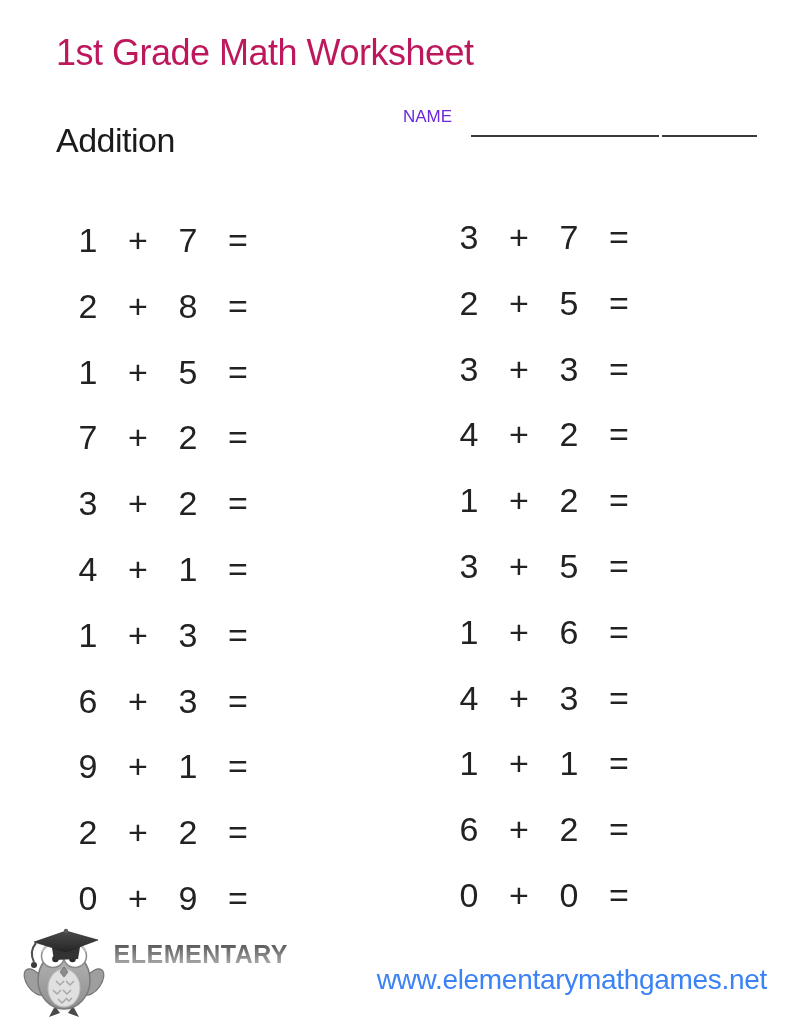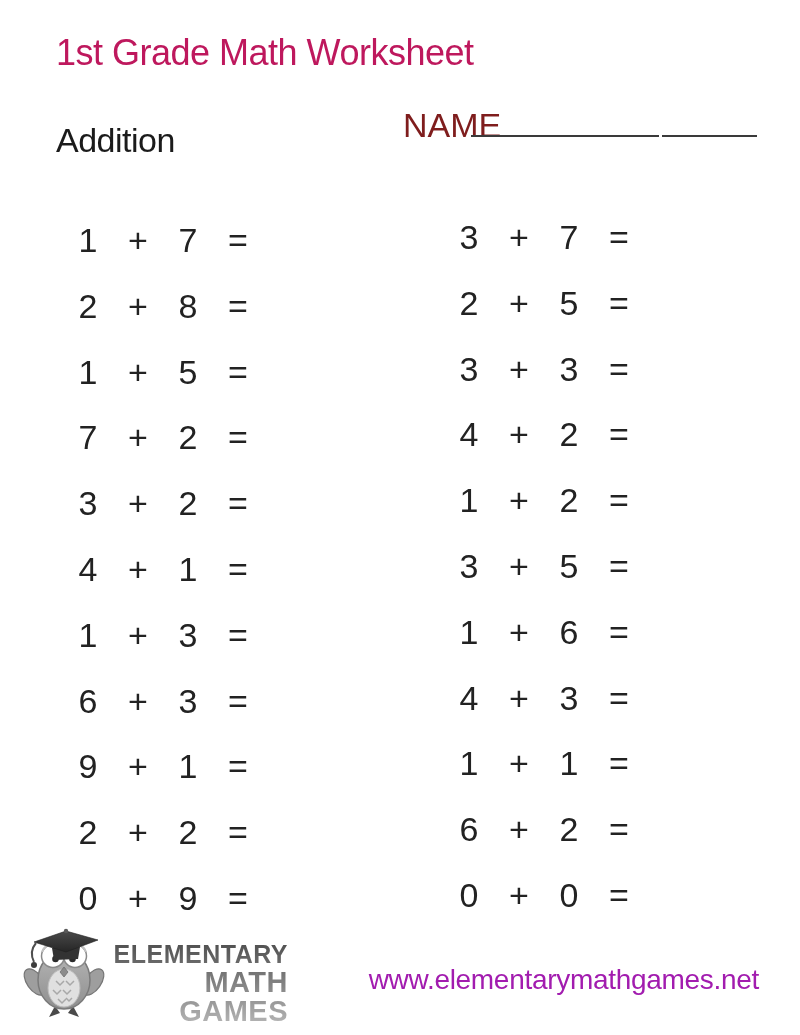--- a/index.html
+++ b/index.html
@@ -17,21 +17,21 @@
     color:#be185d; white-space:nowrap;
   }
   .subtitle {
     position:absolute; left:56px; top:100px;
     font-size:34px; line-height:1; letter-spacing:-0.5px;
     color:#1b1b1b;
     margin-top:23px;
   }
   .name-label {
     position:absolute; left:403px; top:108px;
-    font-size:34px; line-height:1; color:#7f1d1d;
+    font-size:17px; line-height:1; color:#6d28d9;
   }
   .name-line {
     position:absolute; top:135px; height:2px; background:#3a3a3a;
   }
   .name-line.seg1 { left:471px; width:188px; }
   .name-line.seg2 { left:662px; width:95px; }
 
   .problem-col {
     position:absolute;
     display:grid;
@@ -54,23 +54,23 @@
   .logo-text {
     position:absolute; left:96px; top:942px; width:192px;
     text-align:right; font-weight:bold; line-height:1.02;
     background:linear-gradient(#4f4f4f, #b8b8b8);
     -webkit-background-clip:text; background-clip:text;
     color:transparent;
   }
   .logo-line1 { display:block; font-size:25px; letter-spacing:0.5px; }
   .logo-line2 { display:block; font-size:29px; letter-spacing:0.5px; }
   .website {
-    position:absolute; right:41px; top:966px;
+    position:absolute; right:33px; top:966px;
     font-size:28px; line-height:1; letter-spacing:-0.3px;
-    color:#a21caf; white-space:nowrap;
+    color:#3b82f6; white-space:nowrap;
   }
 </style>
 </head>
 <body>
 
 <div class="title">1st Grade Math Worksheet</div>
 <div class="subtitle">Addition</div>
 <div class="name-label">NAME</div>
 <div class="name-line seg1"></div>
 <div class="name-line seg2"></div>
@@ -274,16 +274,15 @@
 
   <path d="M38 22 L66 21 L64 33 L40 34 Z" fill="#333333"></path>
   <polygon points="20,16 52,5 84,14 52,26" fill="url(#capGrad)" stroke="#1f1f1f" stroke-width="0.6"></polygon>
   <circle cx="52" cy="5" r="2.2" fill="#5a5a5a"></circle>
   <path d="M22 17 C17 23 17 30 20 36" fill="none" stroke="#4f4f4f" stroke-width="2"></path>
   <circle cx="20" cy="39" r="3" fill="#3c3c3c"></circle>
 </svg>
 
 <div class="logo-text">
   <span class="logo-line1">ELEMENTARY</span>
-  <span class="logo-line2">MATH GAMES</span>
 </div>
 
 <div class="website">www.elementarymathgames.net</div>
 
 </body></html>

